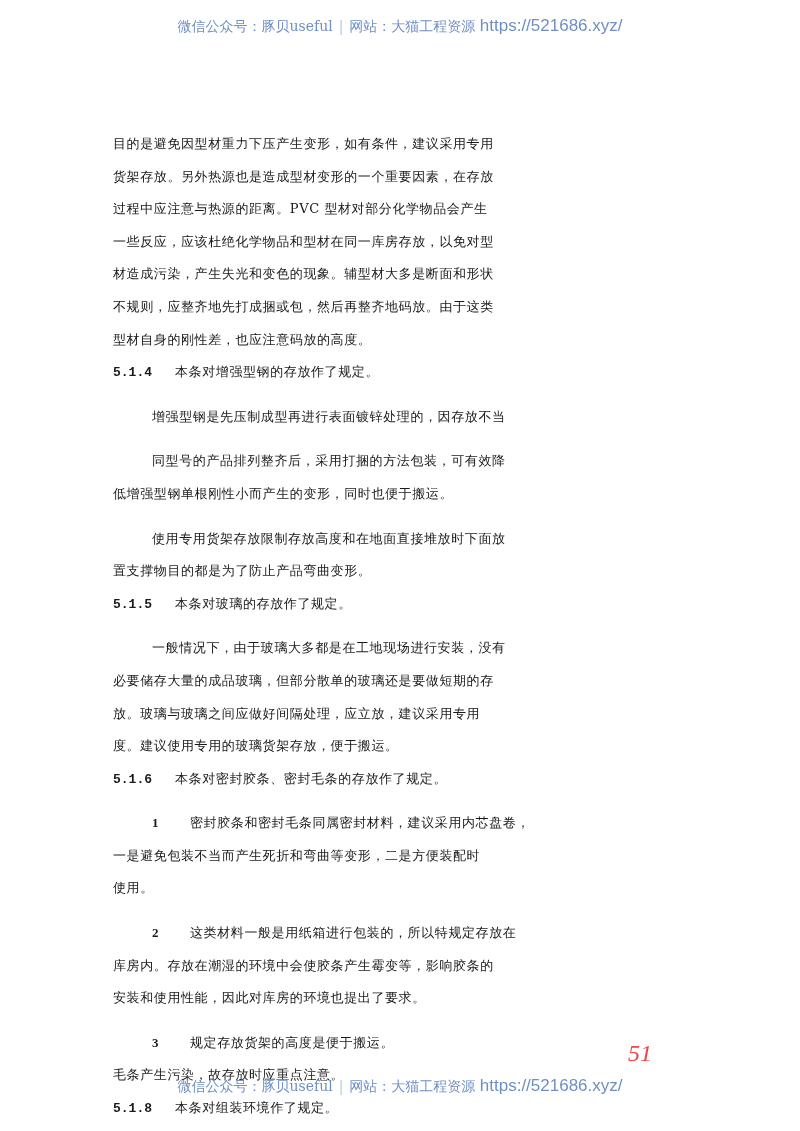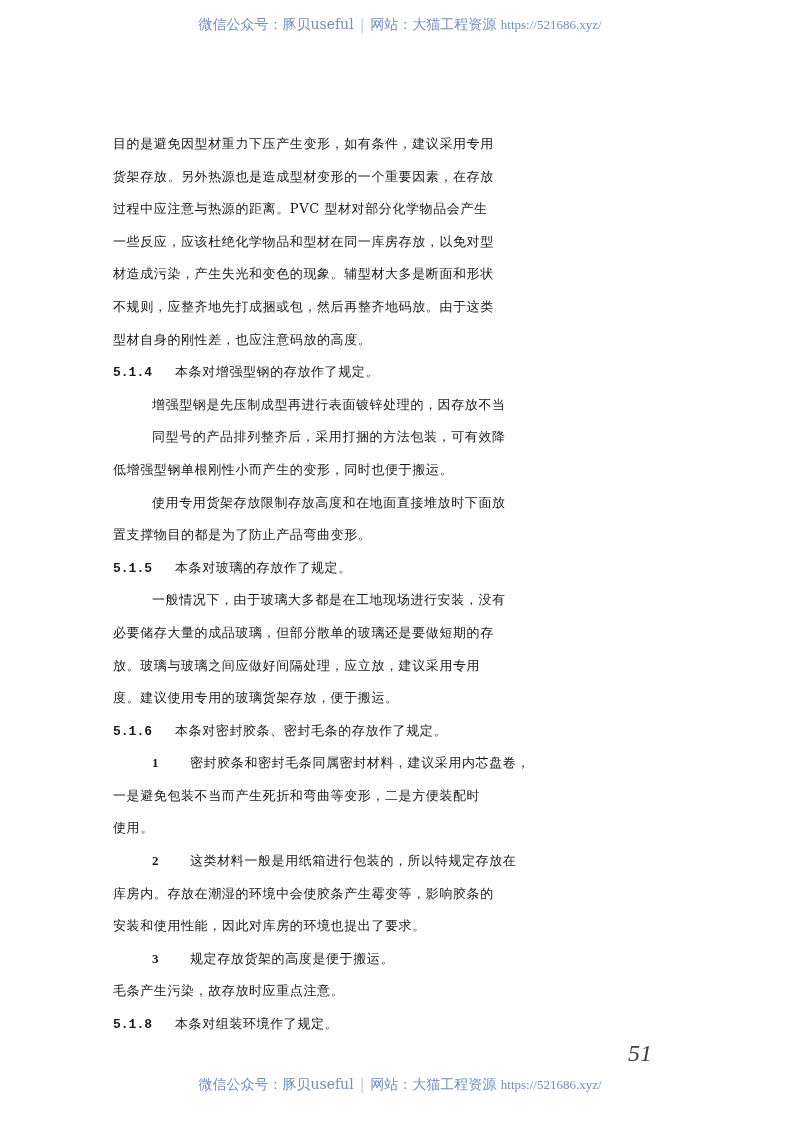--- a/index.html
+++ b/index.html
@@ -23,40 +23,40 @@
       font-size: 14px;
       color: #6f8fc4;
       letter-spacing: 0px;
       white-space: nowrap;
     }
     .watermark .sep {
       color: #b8c6de;
       margin: 0 6px;
     }
     .watermark .url {
-      font-family: Liberation Serif, serif;
-      font-size: 13px;
+      font-family: Liberation Sans, sans-serif;
+      font-size: 17px;
     }
     .wm-top { top: 16px; }
     .wm-bottom { top: 1076px; }
 
     .page {
       position: absolute;
       left: 113px;
       top: 128px;
       width: 580px;
     }
     .line {
       height: 32.6px;
       line-height: 32.6px;
       font-size: 13px;
       white-space: nowrap;
       letter-spacing: 0.6px;
     }
-    .indent { padding-left: 39px; }
+    .indent { padding-left: 39px; margin-top: 12px; }
     .clause-num {
       font-family: Liberation Mono, monospace;
       font-weight: bold;
       display: inline-block;
       width: 62px;
       letter-spacing: 0;
     }
     .item-num {
       font-family: "Liberation Serif", "DejaVu Serif", serif;
       font-weight: bold;
@@ -64,21 +64,21 @@
       width: 38px;
       letter-spacing: 0;
     }
     .page-number {
       position: absolute;
       left: 628px;
       top: 1040px;
       font-family: "Liberation Serif", "DejaVu Serif", serif;
       font-style: italic;
       font-size: 24px;
-      color: #404040;
+      color: #ef4444;
     }
   </style>
 </head>
 <body>
 
 <div class="watermark wm-top">
   <span>微信公众号：豚贝useful</span><span class="sep">|</span><span>网站：大猫工程资源</span>
   <span class="url">https://521686.xyz/</span>
 </div>
 

